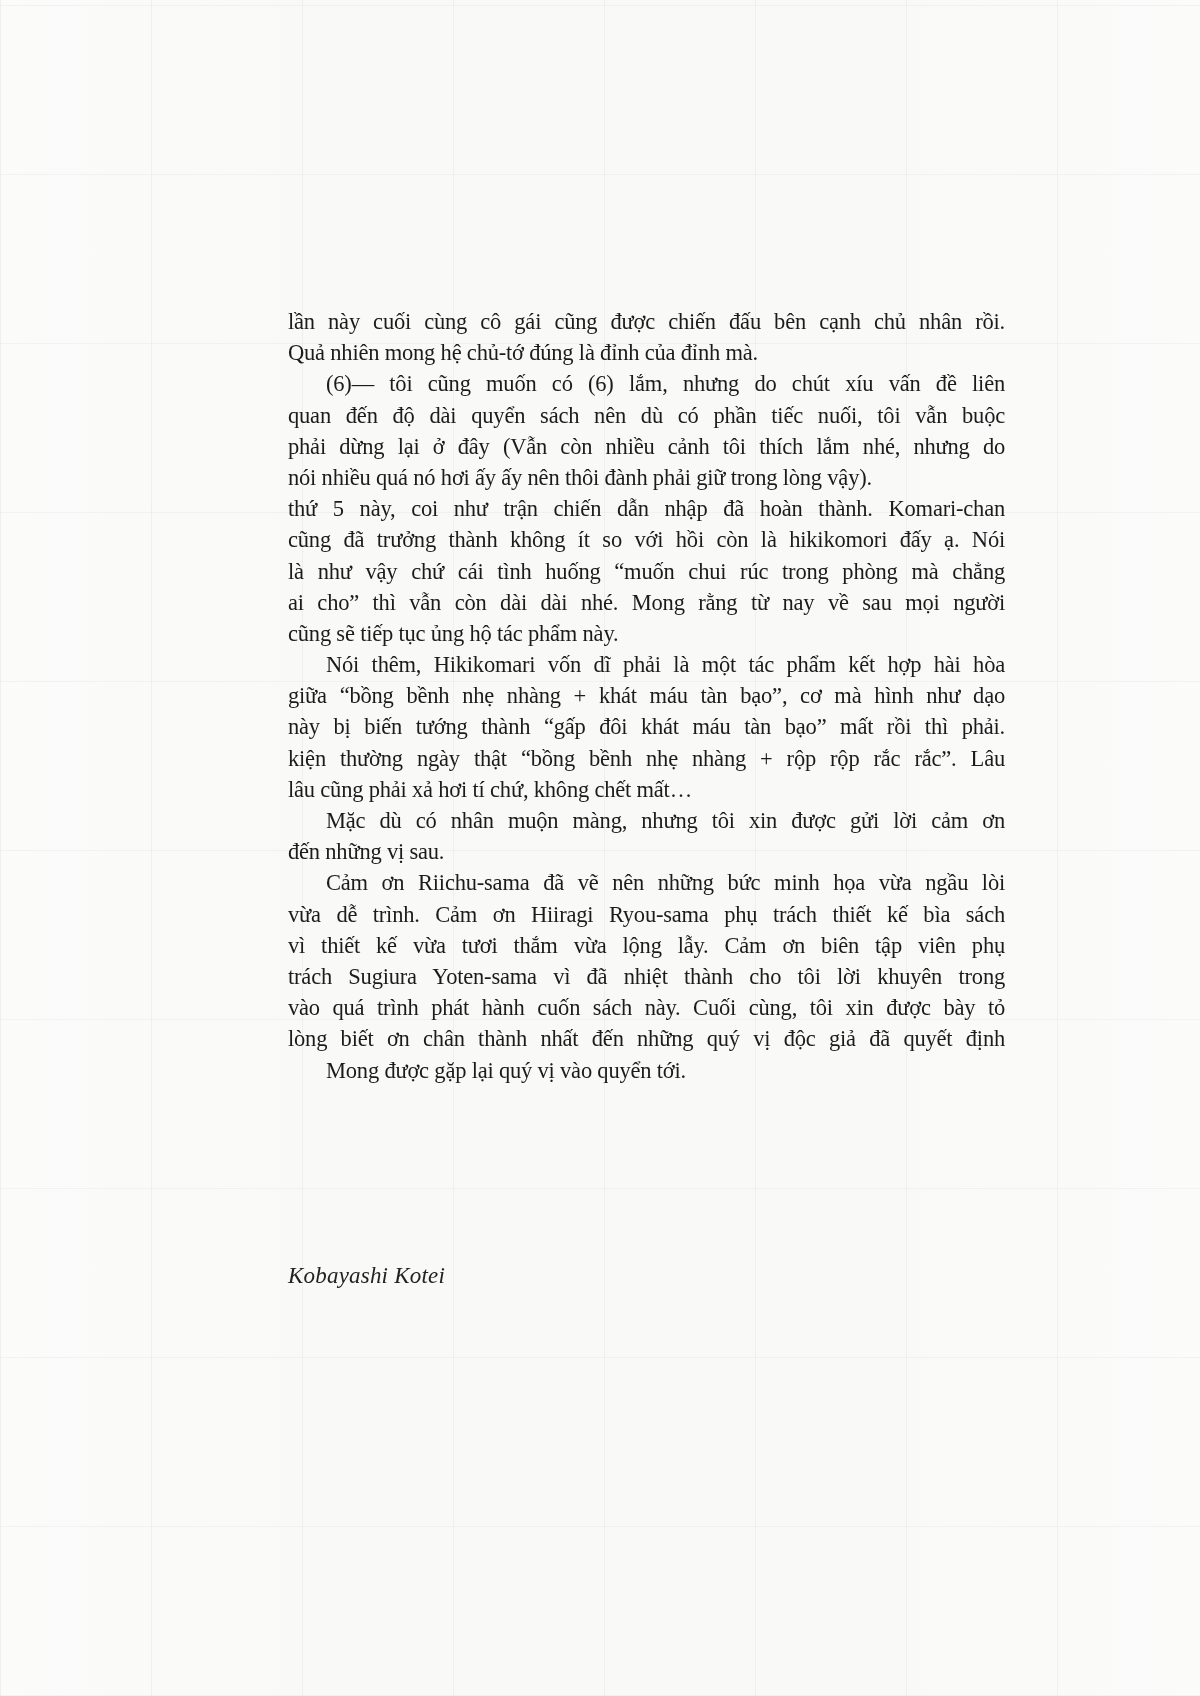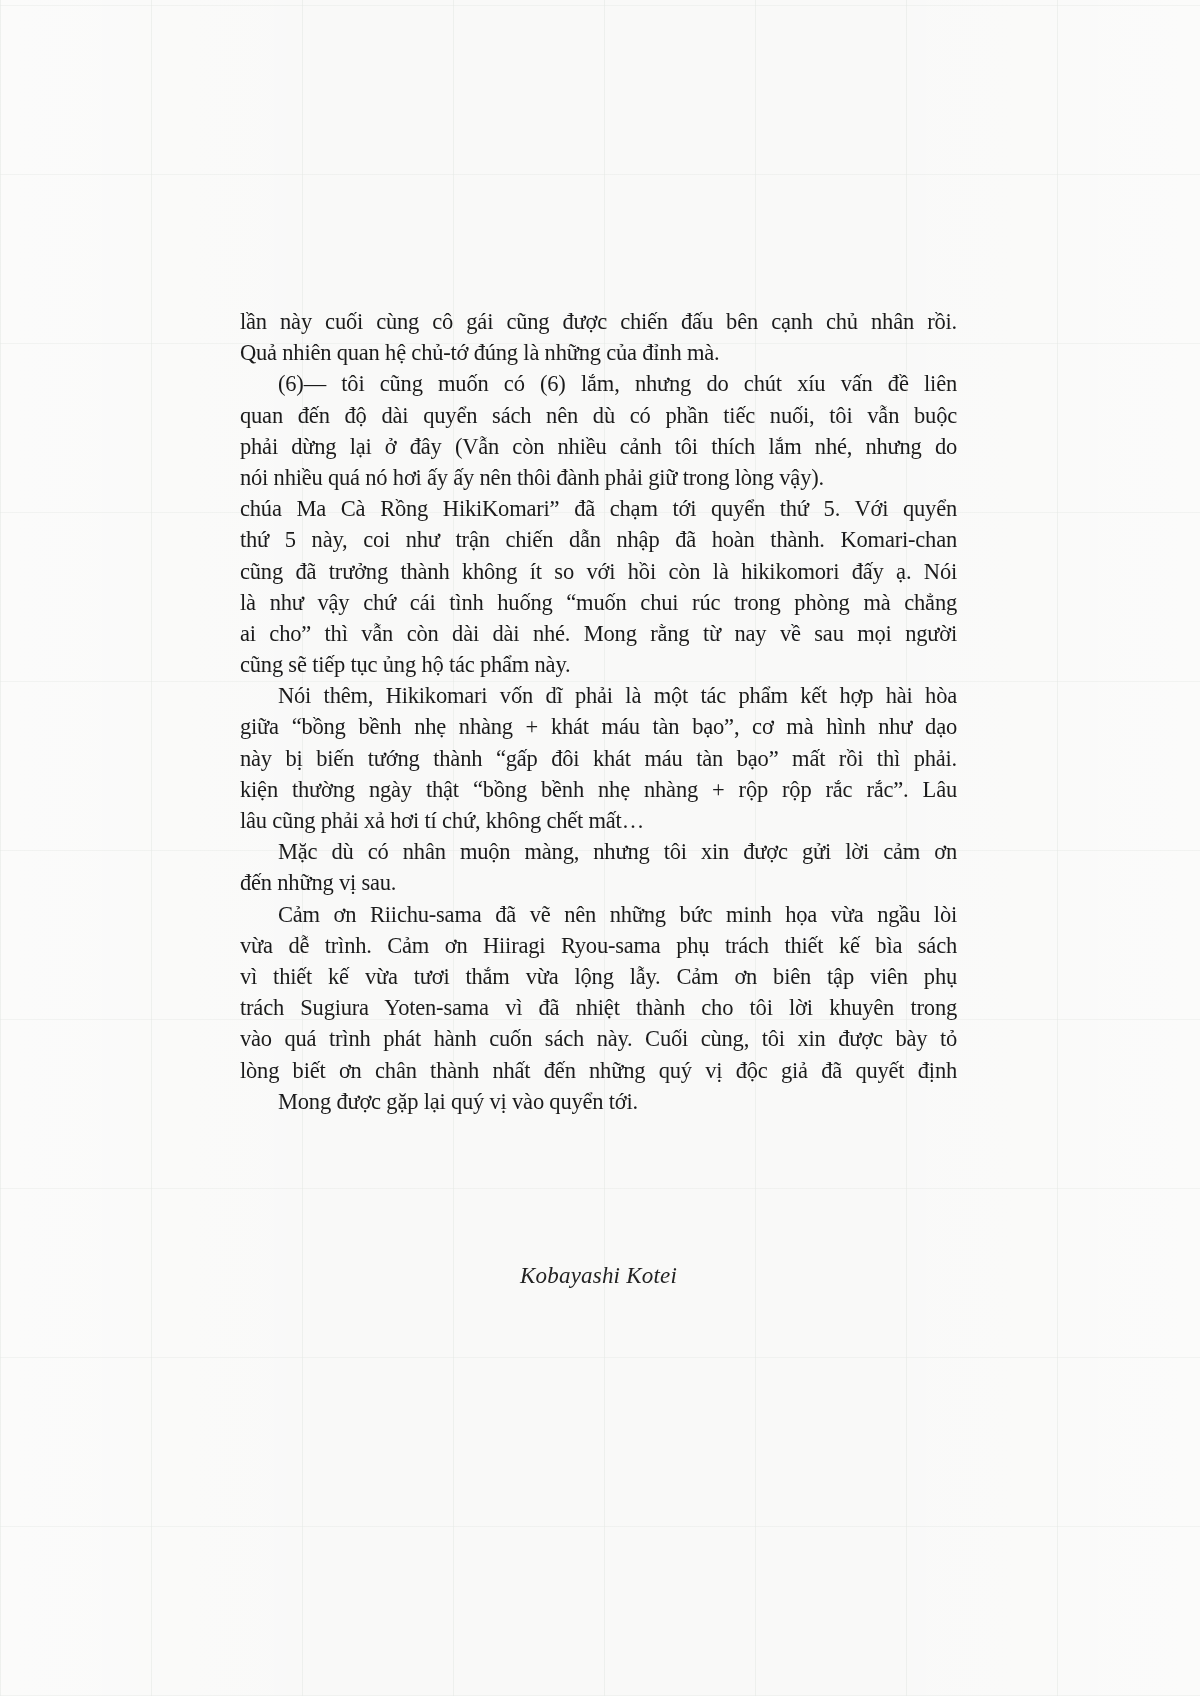--- a/index.html
+++ b/index.html
@@ -16,20 +16,21 @@
     background-image:
       repeating-linear-gradient(90deg, rgba(228,232,228,0.55) 0 1px, rgba(255,255,255,0) 1px 151px),
       repeating-linear-gradient(0deg, rgba(230,233,230,0.45) 0 1px, rgba(255,255,255,0) 1px 169px),
       linear-gradient(90deg, rgba(255,255,255,0.35), rgba(248,249,248,0) 30%, rgba(248,249,248,0) 70%, rgba(255,255,255,0.35));
     font-family: "Liberation Serif", "DejaVu Serif", serif;
     color: #1b1b1b;
   }
   .page {
     position: absolute;
     inset: 0;
+    margin-left: 48px;
   }
   .text-block {
     position: absolute;
     left: 240px;
     top: 306px;
     width: 717px;
     font-size: 22.5px;
     line-height: 31.2px;
     letter-spacing: -0.2px;
   }
@@ -43,40 +44,39 @@
     text-align-last: left;
   }
   .line.indent {
     padding-left: 38px;
   }
   .signature {
     position: absolute;
     left: 240px;
     top: 1261px;
     width: 717px;
-    text-align: center;
+    text-align: left;
     font-style: italic;
     font-size: 23px;
     line-height: 30px;
     letter-spacing: 0.2px;
     color: #222;
   }
 </style>
 </head>
 <body>
 
 <main class="page">
   <section class="text-block">
       <div class="line">lần này cuối cùng cô gái cũng được chiến đấu bên cạnh chủ nhân rồi.</div>
-      <div class="line last">Quả nhiên quan hệ chủ-tớ đúng là những của đỉnh mà.</div>
+      <div class="line last">Quả nhiên mong hệ chủ-tớ đúng là đỉnh của đỉnh mà.</div>
       <div class="line indent">(6)— tôi cũng muốn có (6) lắm, nhưng do chút xíu vấn đề liên</div>
       <div class="line">quan đến độ dài quyển sách nên dù có phần tiếc nuối, tôi vẫn buộc</div>
       <div class="line">phải dừng lại ở đây (Vẫn còn nhiều cảnh tôi thích lắm nhé, nhưng do</div>
       <div class="line last">nói nhiều quá nó hơi ấy ấy nên thôi đành phải giữ trong lòng vậy).</div>
-      <div class="line">chúa Ma Cà Rồng HikiKomari” đã chạm tới quyển thứ 5. Với quyển</div>
       <div class="line">thứ 5 này, coi như trận chiến dẫn nhập đã hoàn thành. Komari-chan</div>
       <div class="line">cũng đã trưởng thành không ít so với hồi còn là hikikomori đấy ạ. Nói</div>
       <div class="line">là như vậy chứ cái tình huống “muốn chui rúc trong phòng mà chẳng</div>
       <div class="line">ai cho” thì vẫn còn dài dài nhé. Mong rằng từ nay về sau mọi người</div>
       <div class="line last">cũng sẽ tiếp tục ủng hộ tác phẩm này.</div>
       <div class="line indent">Nói thêm, Hikikomari vốn dĩ phải là một tác phẩm kết hợp hài hòa</div>
       <div class="line">giữa “bồng bềnh nhẹ nhàng + khát máu tàn bạo”, cơ mà hình như dạo</div>
       <div class="line">này bị biến tướng thành “gấp đôi khát máu tàn bạo” mất rồi thì phải.</div>
       <div class="line">kiện thường ngày thật “bồng bềnh nhẹ nhàng + rộp rộp rắc rắc”. Lâu</div>
       <div class="line last">lâu cũng phải xả hơi tí chứ, không chết mất…</div>

